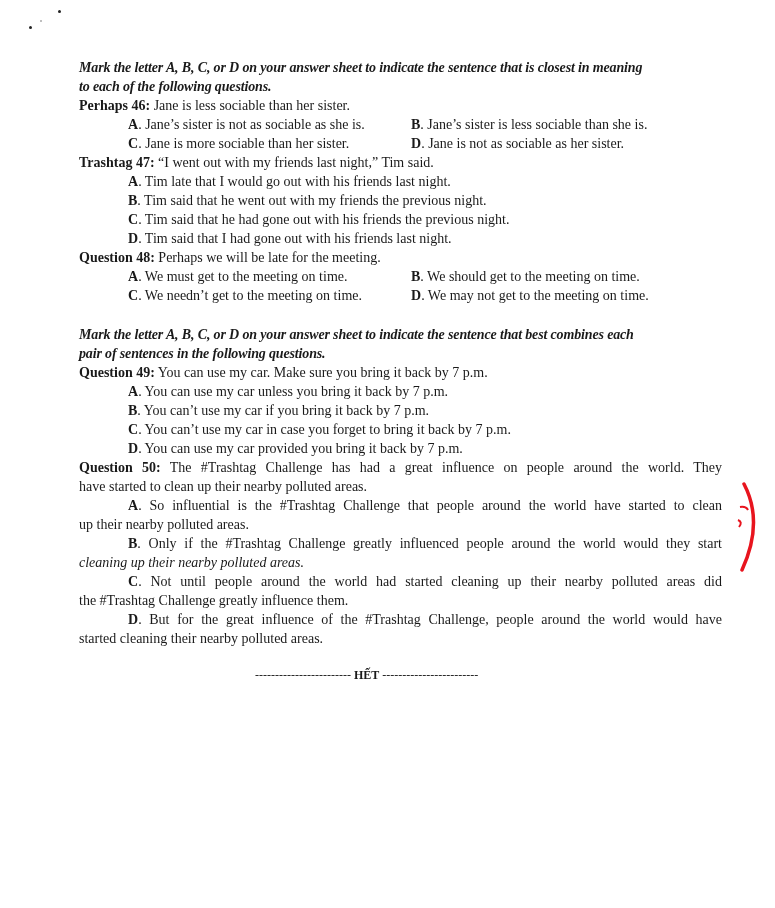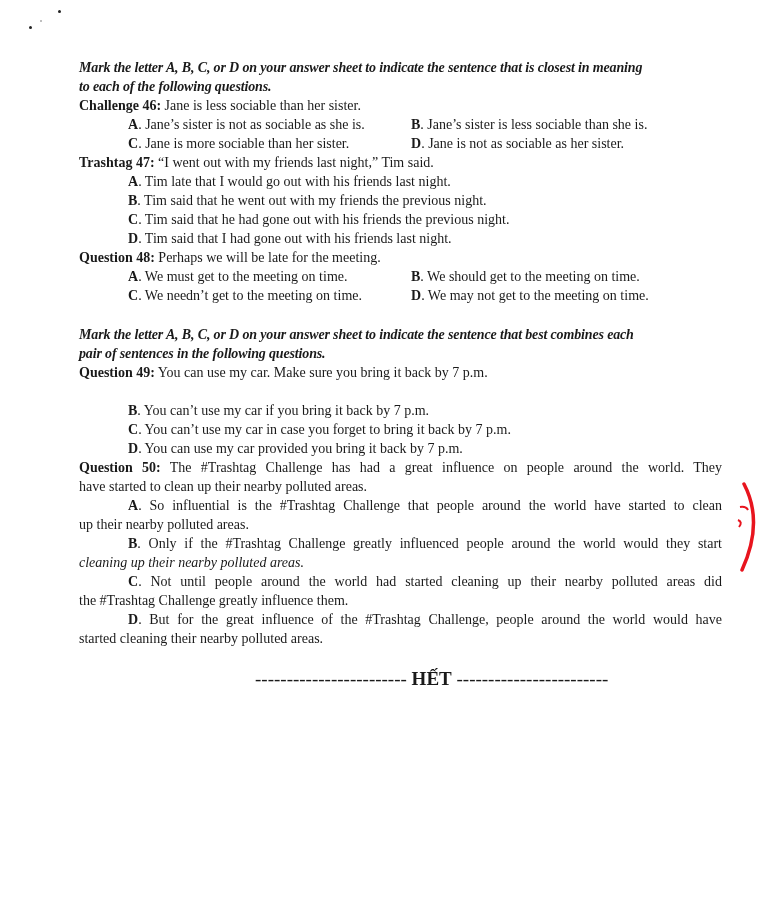--- a/index.html
+++ b/index.html
@@ -7,38 +7,38 @@
          font-family: "Liberation Serif", serif; color: #1a1a1a; font-size: 14px; }
   .page { position: absolute; left: 12px; top: 0; width: 775px; height: 752px; }
   .dot { position: absolute; background: #222; border-radius: 50%; }
   .line { position: absolute; left: 67px; white-space: nowrap; line-height: 19px; }
   .instr { font-weight: bold; font-style: italic; letter-spacing: -0.15px; }
   .q-label { font-weight: bold; }
   .opt-letter { font-weight: bold; }
   .indent { left: 116px; }
   .col2 { position: absolute; }
   .justify { width: 643px; text-align: justify; text-align-last: justify; white-space: normal; }
-  .end { position: absolute; left: 243px; top: 668px; white-space: nowrap; font-size: 19px; }
+  .end { position: absolute; left: 243px; top: 668px; white-space: nowrap; font-size: 12px; }
   .end b { font-weight: bold; }
   .stamp { position: absolute; left: 722px; top: 482px; width: 40px; height: 90px; }
 </style>
 </head>
 <body>
 
 <div class="page">
 
   <div class="dot" style="left:46px;top:10px;width:3px;height:3px;"></div>
   <div class="dot" style="left:17px;top:26px;width:3px;height:3px;"></div>
   <div class="dot" style="left:28px;top:20px;width:2px;height:2px;background:#aaa;"></div>
 
   <div class="line instr" style="top:58px;">Mark the letter A, B, C, or D on your answer sheet to indicate the sentence that is closest in meaning</div>
   <div class="line instr" style="top:77px;">to each of the following questions.</div>
 
   <div class="line" style="top:96px;">
-    <span class="q-label">Challenge 46:</span>
+    <span class="q-label">Perhaps 46:</span>
     <span>Jane is less sociable than her sister.</span>
   </div>
   <div class="line indent" style="top:115px;">
     <span class="opt-letter">A</span><span>. Jane’s sister is not as sociable as she is.</span>
   </div>
   <div class="line col2" style="top:115px;left:399px;">
     <span class="opt-letter">B</span><span>. Jane’s sister is less sociable than she is.</span>
   </div>
   <div class="line indent" style="top:134px;">
     <span class="opt-letter">C</span><span>. Jane is more sociable than her sister.</span>
@@ -81,20 +81,23 @@
     <span class="opt-letter">D</span><span>. We may not get to the meeting on time.</span>
   </div>
 
   <div class="line instr" style="top:325px;">Mark the letter A, B, C, or D on your answer sheet to indicate the sentence that best combines each</div>
   <div class="line instr" style="top:344px;">pair of sentences in the following questions.</div>
 
   <div class="line" style="top:363px;">
     <span class="q-label">Question 49:</span>
     <span>You can use my car. Make sure you bring it back by 7 p.m.</span>
   </div>
+  <div class="line indent" style="top:382px;">
+    <span class="opt-letter">A</span><span>. You can use my car unless you bring it back by 7 p.m.</span>
+  </div>
   <div class="line indent" style="top:401px;text-align:center;">
     <span class="opt-letter">B</span><span>. You can’t use my car if you bring it back by 7 p.m.</span>
   </div>
   <div class="line indent" style="top:420px;">
     <span class="opt-letter">C</span><span>. You can’t use my car in case you forget to bring it back by 7 p.m.</span>
   </div>
   <div class="line indent" style="top:439px;">
     <span class="opt-letter">D</span><span>. You can use my car provided you bring it back by 7 p.m.</span>
   </div>
 

